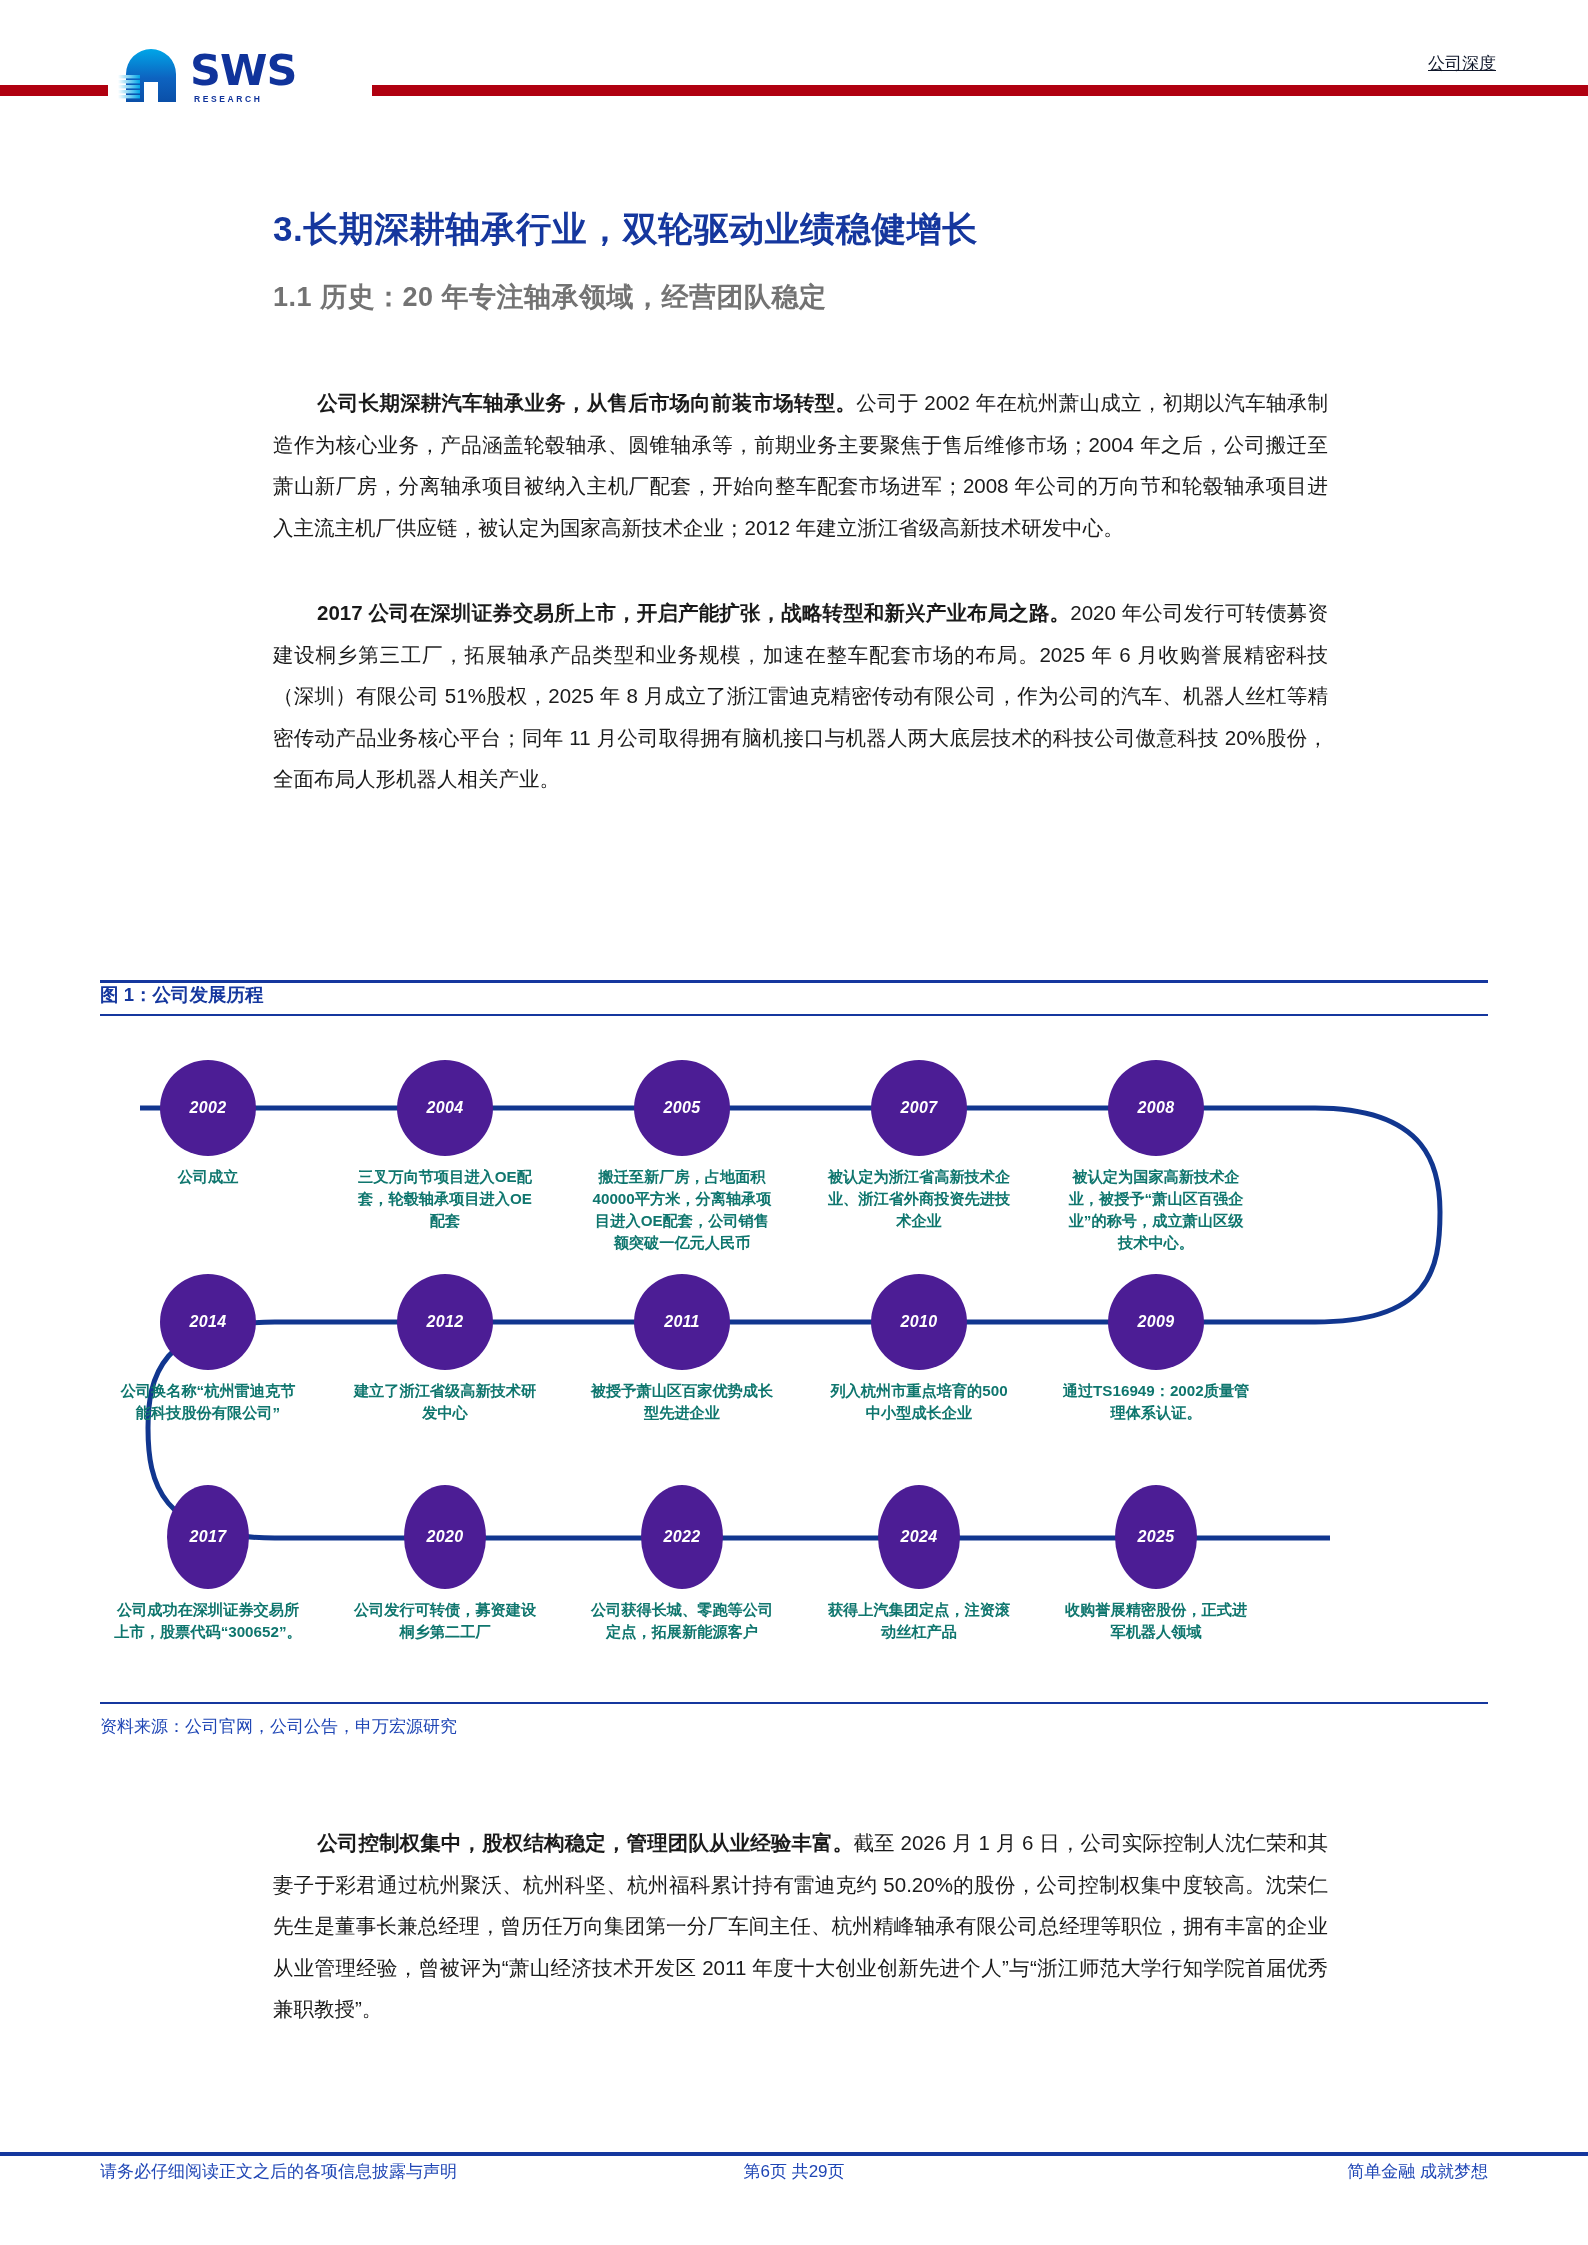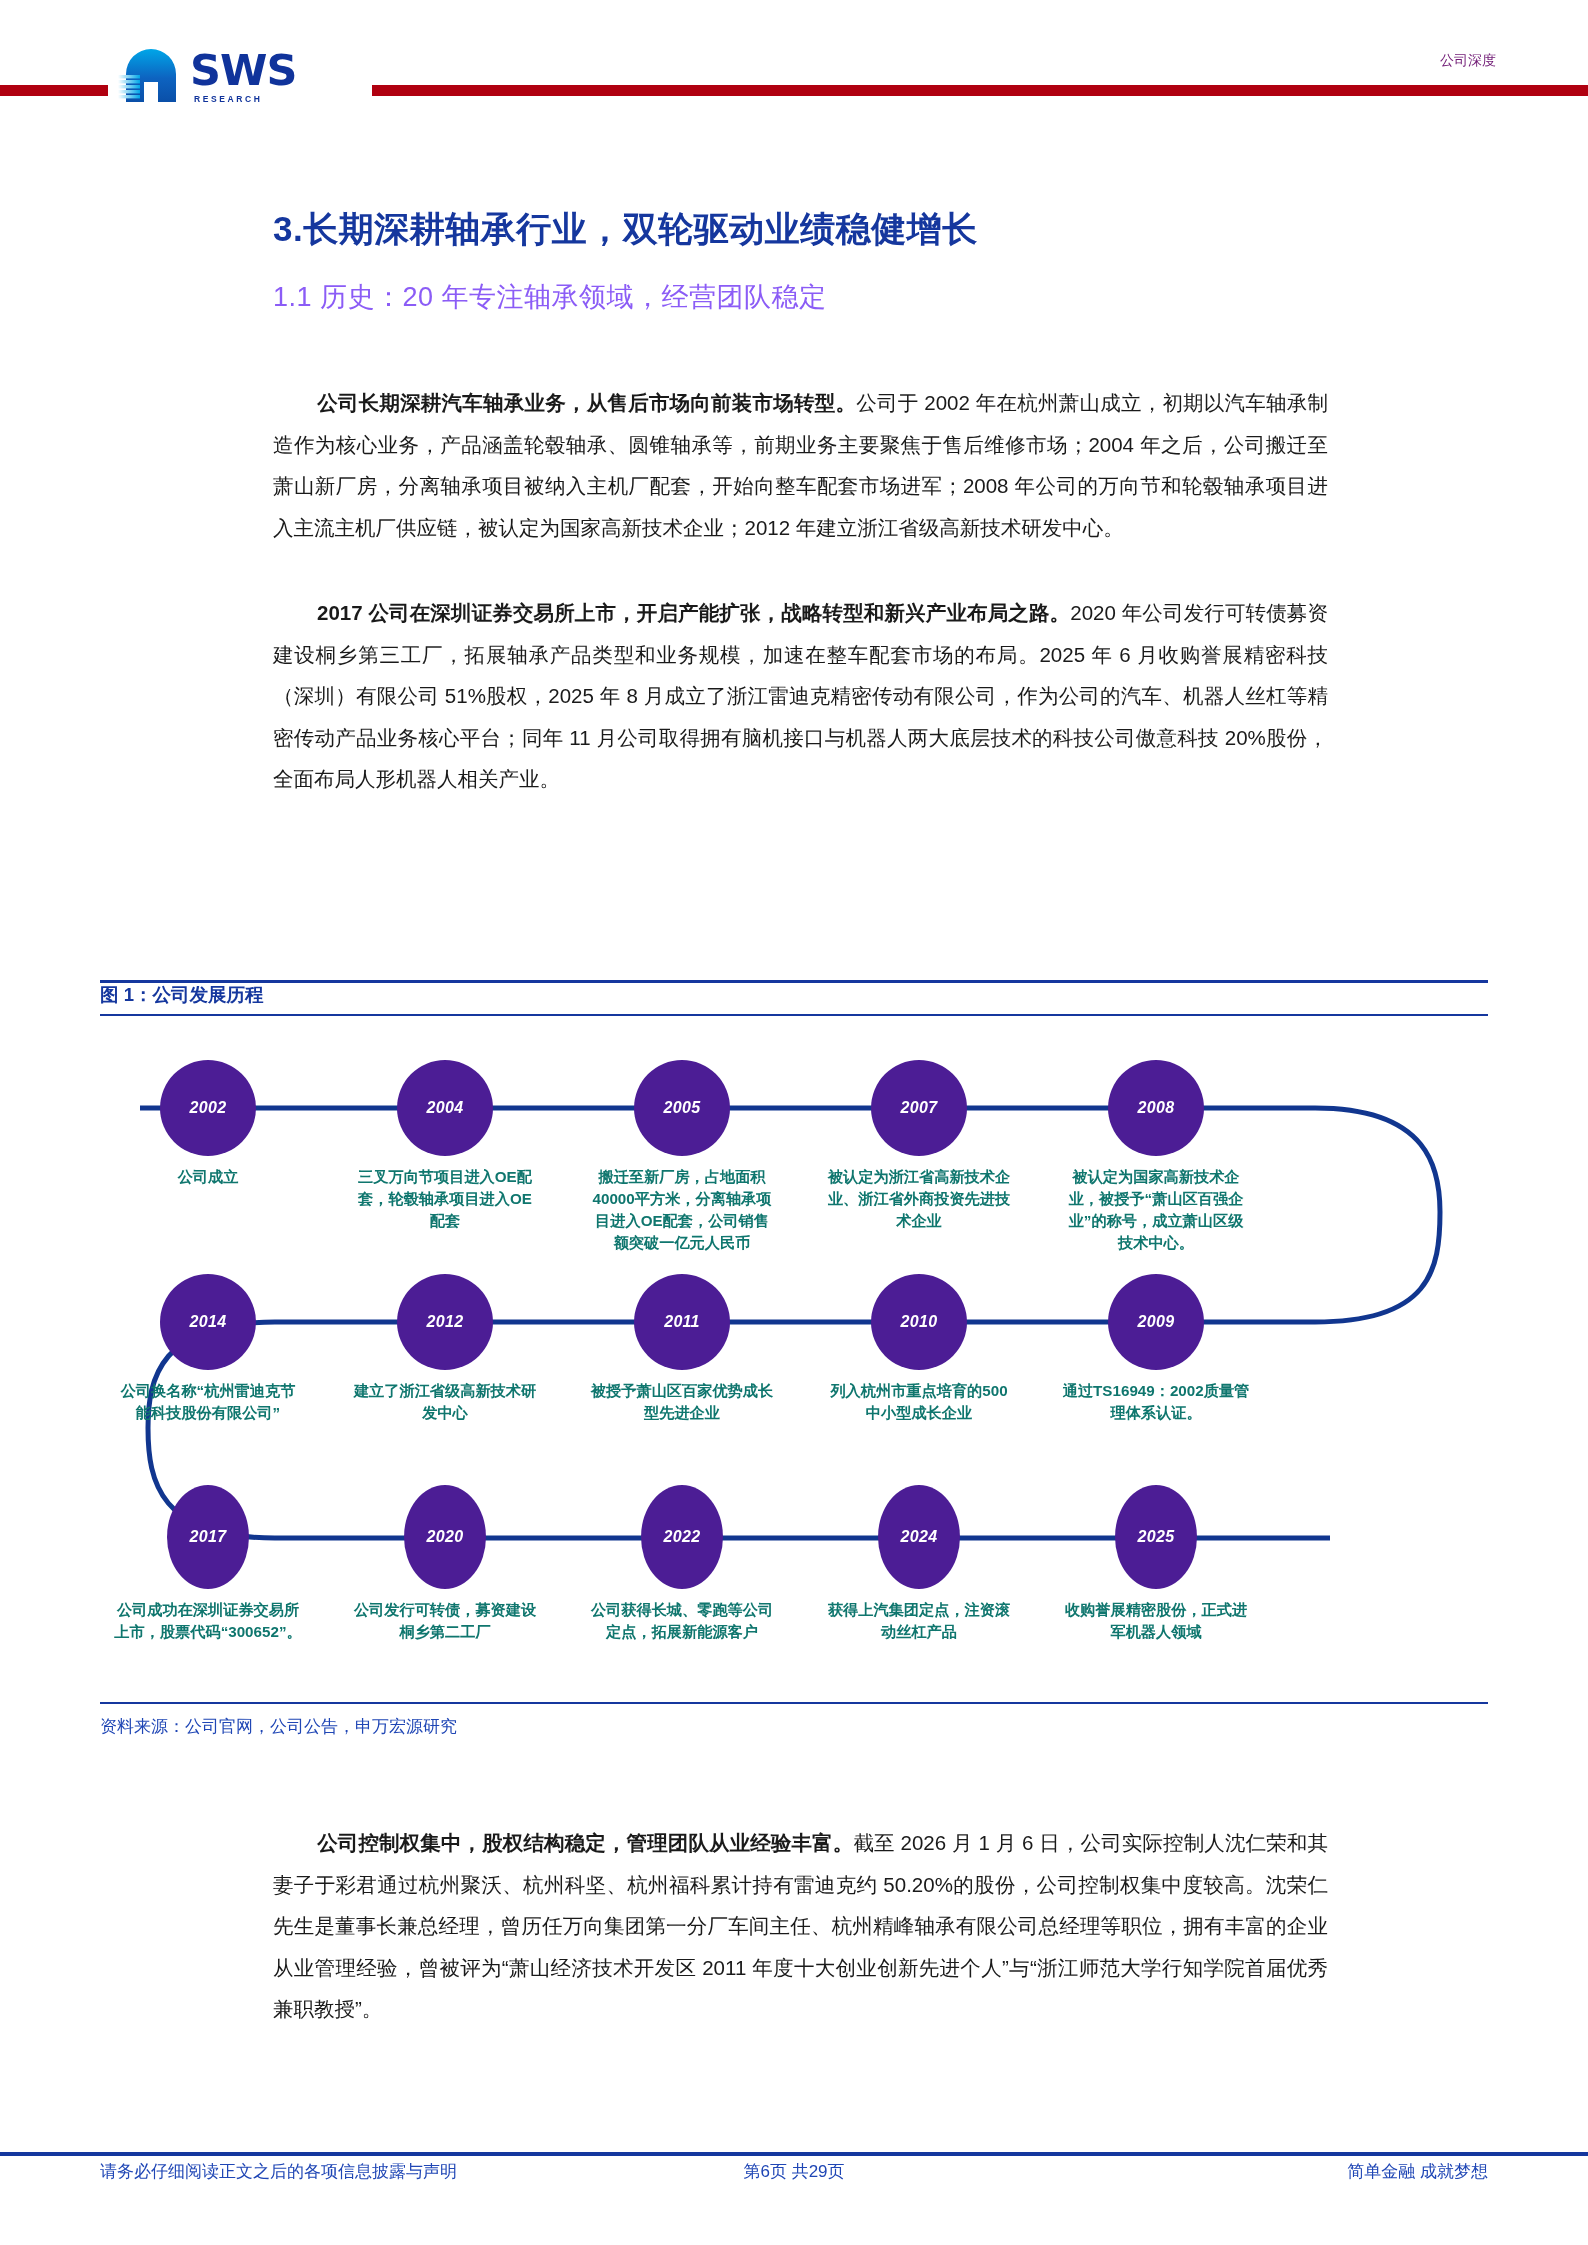--- a/index.html
+++ b/index.html
@@ -60,41 +60,42 @@
     position: absolute;
     left: 76px; top: 54px;
     font-size: 8.5px;
     letter-spacing: 2.6px;
     color: #10339b;
     font-weight: 600;
   }
   .hdr-right {
     position: absolute;
     right: 92px; top: 52px;
-    font-size: 14px;
-    color: #701a75;
+    font-size: 17px;
+    color: #0f172a;
     font-weight: 500;
+    text-decoration: underline;
   }
 
   
   .h1-title {
     position: absolute;
     left: 273px; top: 206px;
     font-size: 35px;
     font-weight: 800;
     color: #15379e;
     letter-spacing: 0.5px;
     white-space: nowrap;
   }
   .h2-title {
     position: absolute;
     left: 273px; top: 279px;
     font-size: 27px;
-    font-weight: 400;
-    color: #8b5cf6;
+    font-weight: 700;
+    color: #737373;
     letter-spacing: 0.5px;
     white-space: nowrap;
   }
 
   
   .body-block {
     position: absolute;
     font-size: 20.5px;
     line-height: 41.5px;
     color: #1a1a1a;

